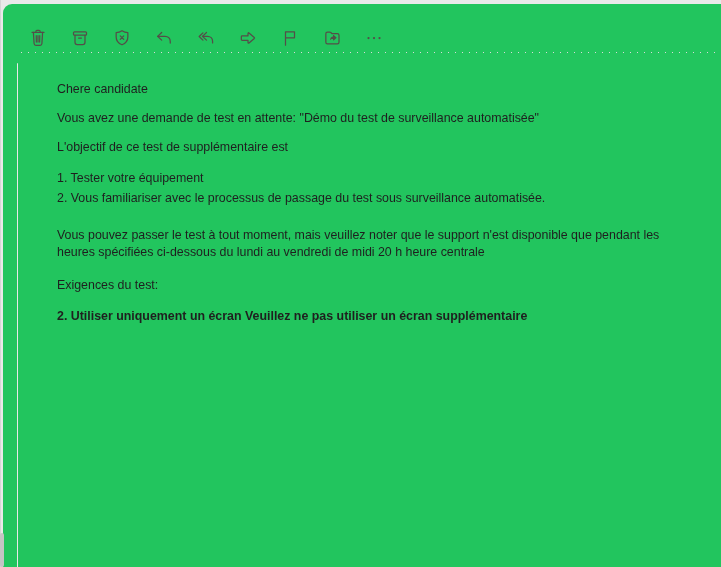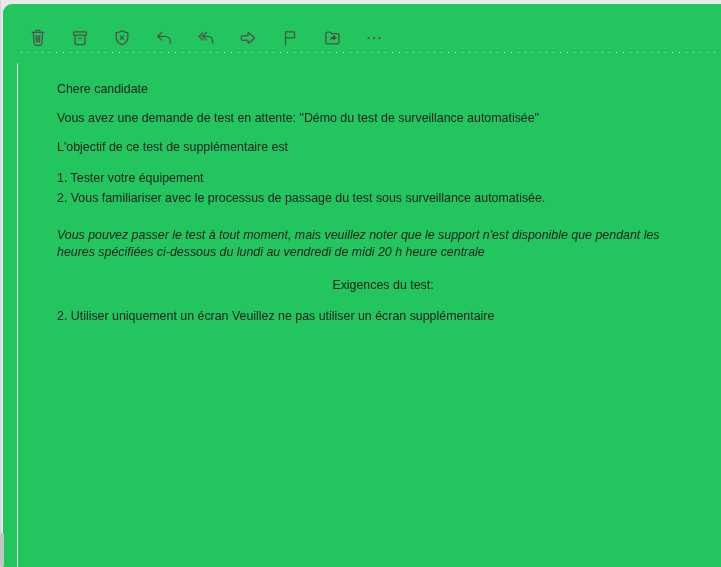--- a/index.html
+++ b/index.html
@@ -34,23 +34,23 @@
   }
   .email-body{
     position:absolute;left:54px;top:77px;width:652px;
     color:#1f1f1f;font-size:12.4px;line-height:17px;
   }
   .email-body p{
     margin:0 0 12px;white-space:pre-line;
   }
   .email-body p.list{line-height:20px;}
   .email-body p.mb19{margin-bottom:19px;}
-  .email-body p.mb16{margin-bottom:16px;font-style:italic;}
-  .email-body p.mb14{margin-bottom:14px;text-align:center;}
-  .email-body p.mb13{margin-bottom:13px;}
+  .email-body p.mb16{margin-bottom:16px;}
+  .email-body p.mb14{margin-bottom:14px;}
+  .email-body p.mb13{margin-bottom:13px;font-weight:bold;}
   .scroll-thumb{
     position:absolute;left:0;top:533px;width:4px;height:34px;
     background:#c4c4c4;border-radius:2px;
   }
 </style>
 </head>
 <body>
 
 <div class="edge-line"></div>
 

